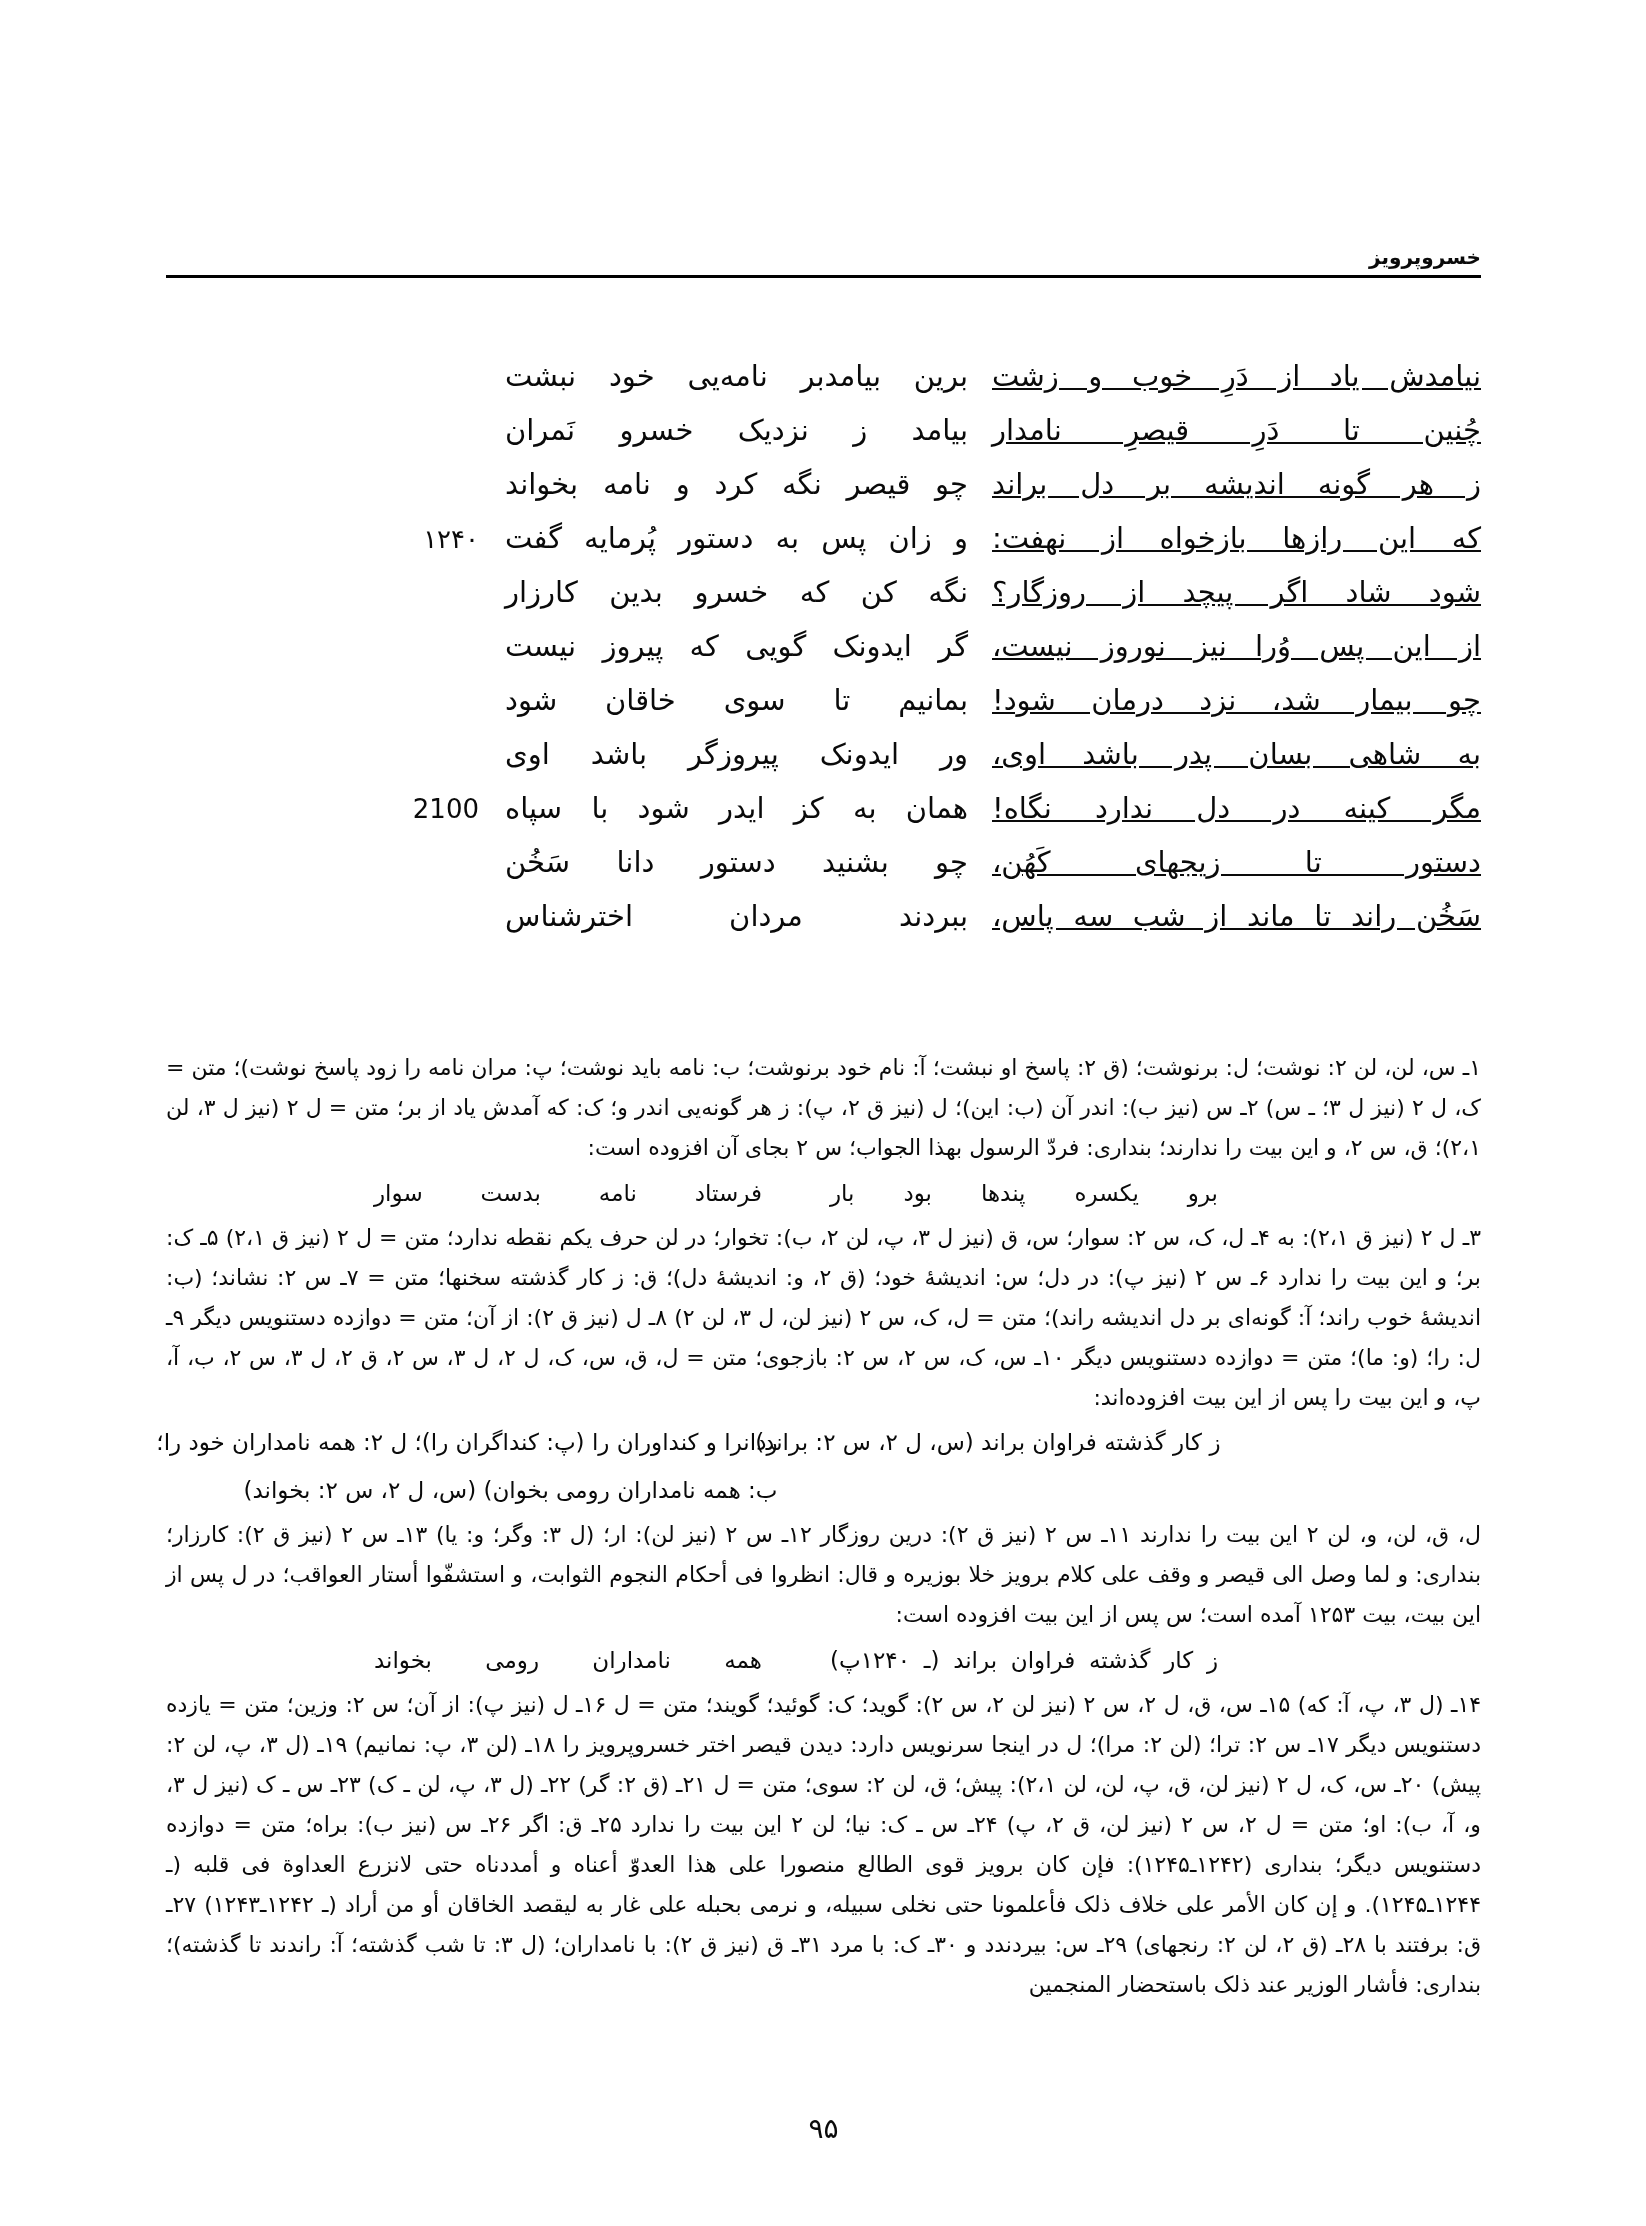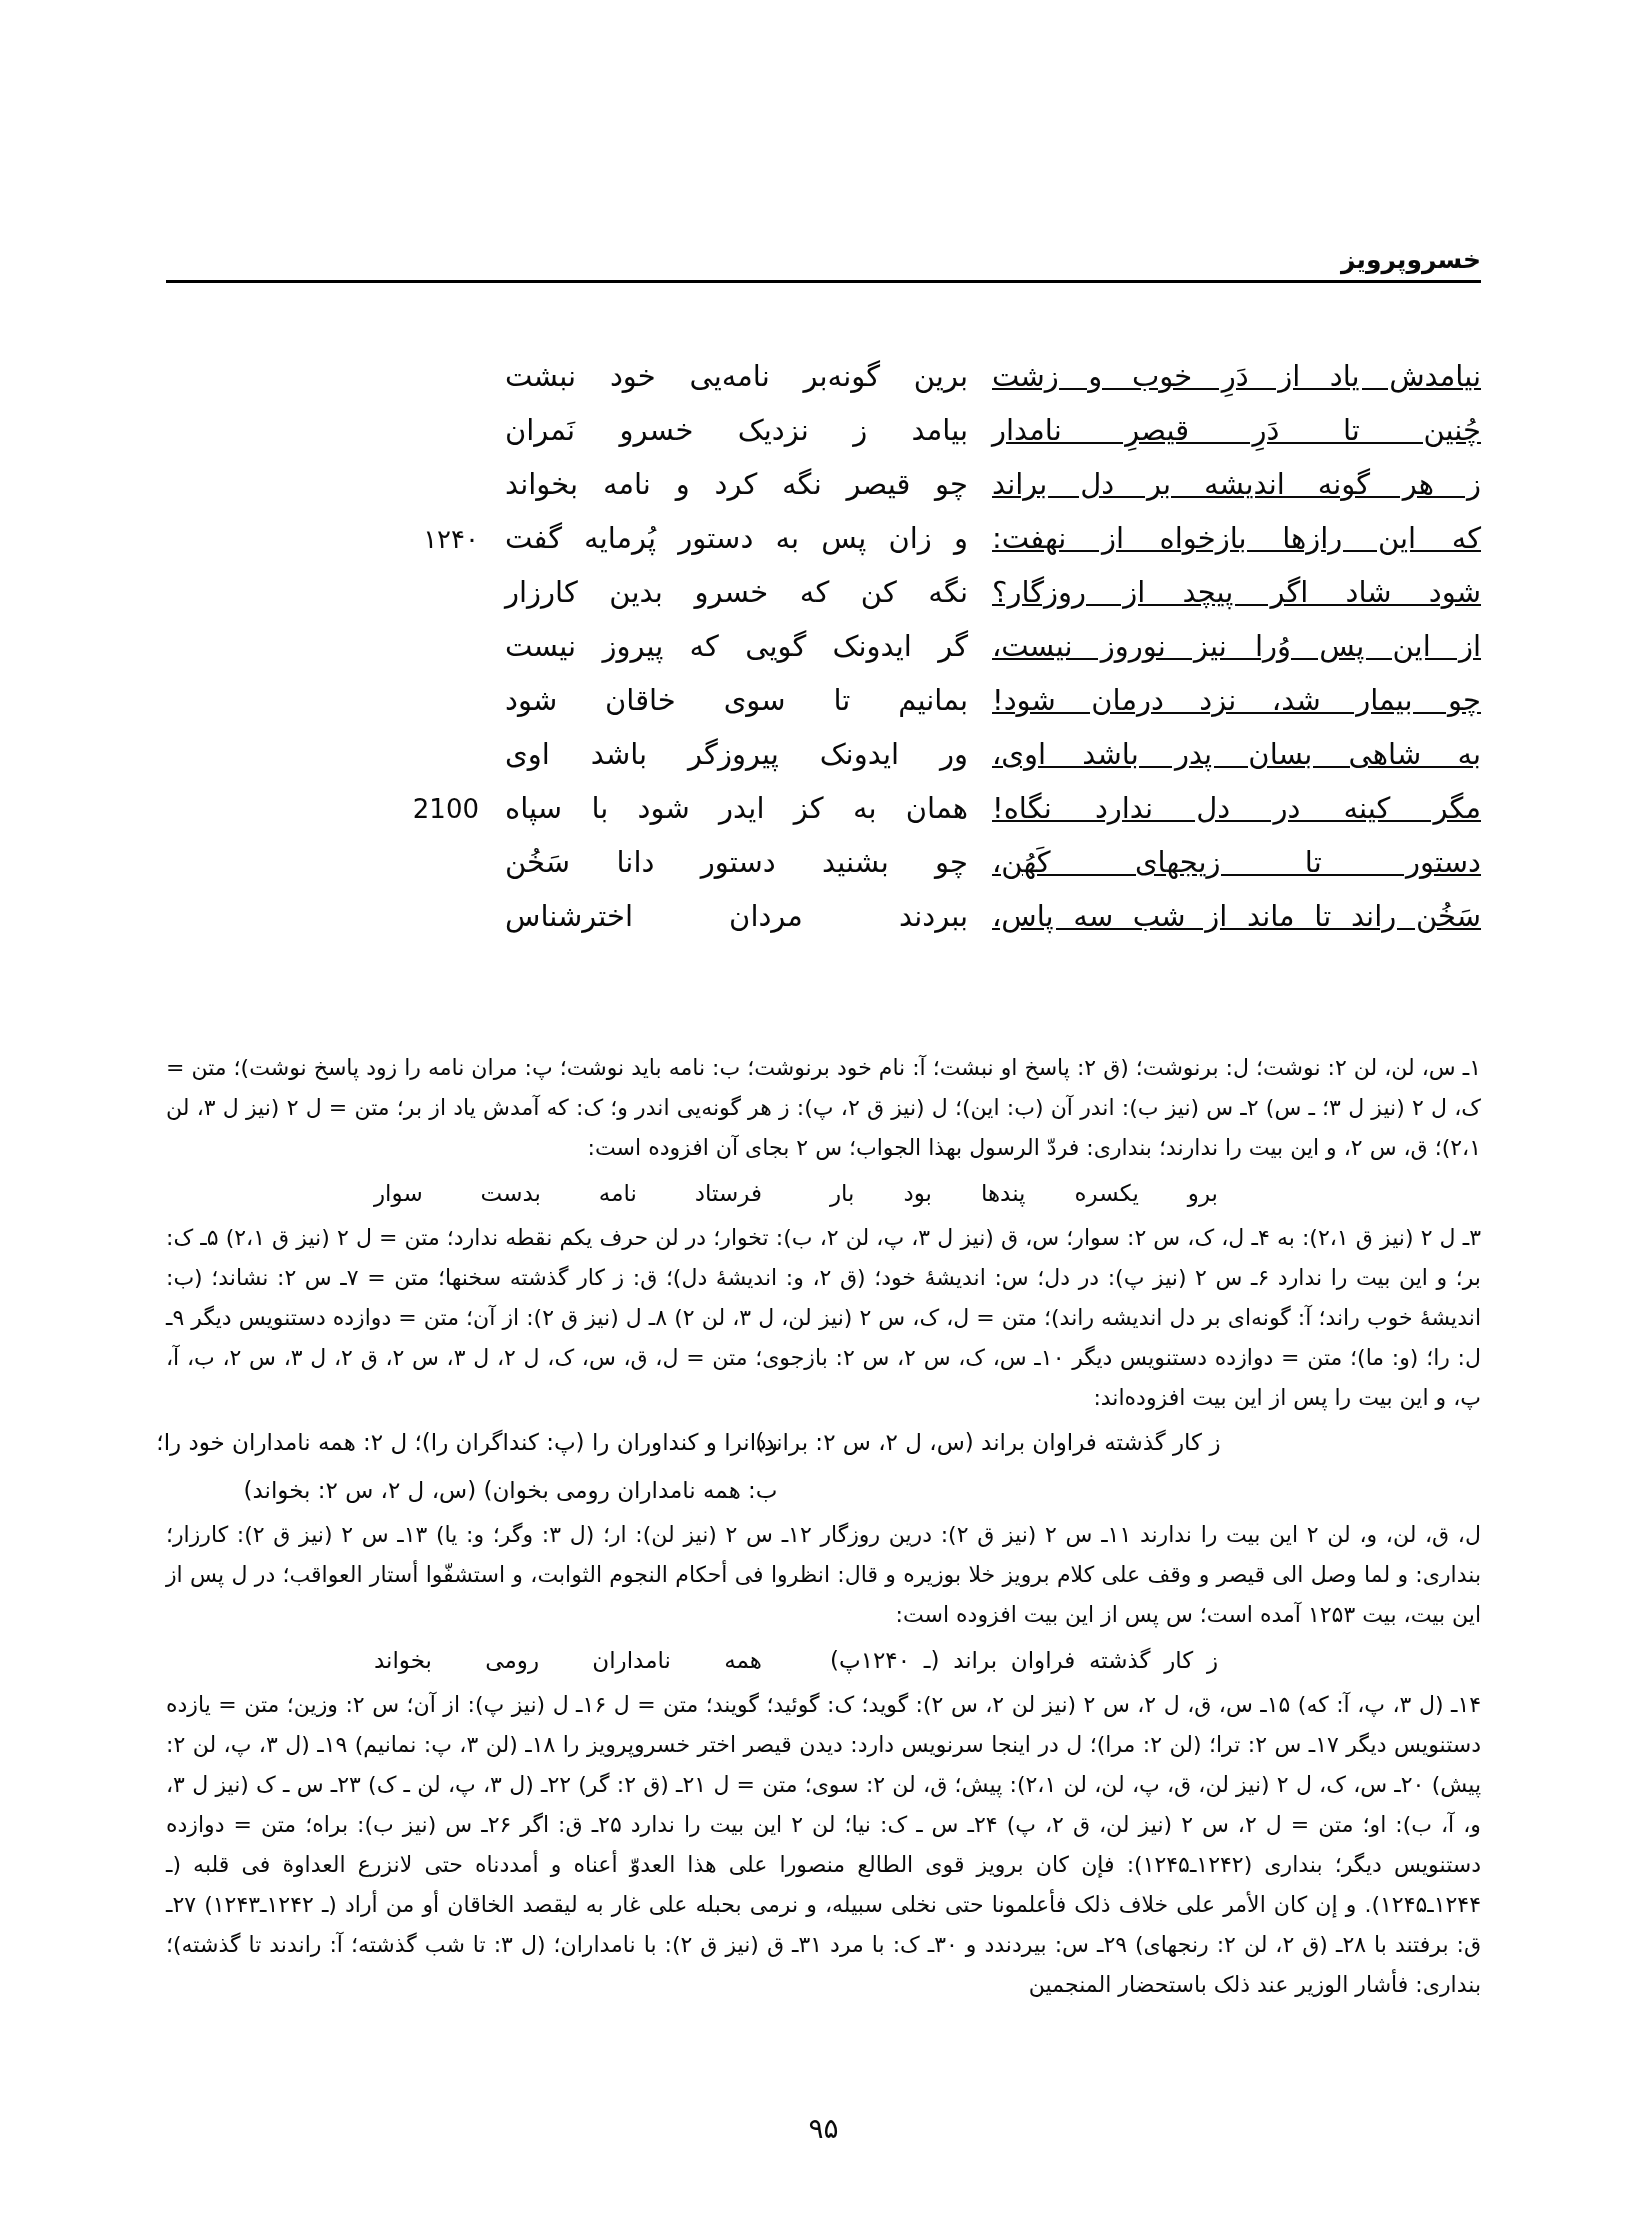--- a/index.html
+++ b/index.html
@@ -17,21 +17,21 @@
     padding:0;
   }
   
   .runhead-wrap{
     position:absolute;
     top:247px;
     right:166px;
     left:166px;
   }
   .runhead{
-    font-size:25px;
+    font-size:20px;
     font-weight:bold;
     letter-spacing:0px;
     line-height:1;
     text-align:right;
     padding-bottom:8.3px;
   }
   .rule{
     height:2.8px;
     background:#000;
     width:100%;
@@ -122,21 +122,21 @@
   <div class="runhead-wrap">
     <div class="runhead">خسروپرویز</div>
     <div class="rule"></div>
   </div>
 
   <div class="verse-block">
 
     <div class="bayt">
       <div class="hemi hemi-b">نیامدش یاد از دَرِ خوب و زشت</div>
       <div class="gap"></div>
-      <div class="hemi hemi-a">برین گونه‌بر نامه‌یی خود نبشت</div>
+      <div class="hemi hemi-a">برین بیامد‌بر نامه‌یی خود نبشت</div>
       <div class="num-gutter"></div>
     </div>
 
     <div class="bayt">
       <div class="hemi hemi-b">چُنین تا دَرِ قیصرِ نامدار</div>
       <div class="gap"></div>
       <div class="hemi hemi-a">بیامد ز نزدیک خسرو نَمران</div>
       <div class="num-gutter"></div>
     </div>
 

